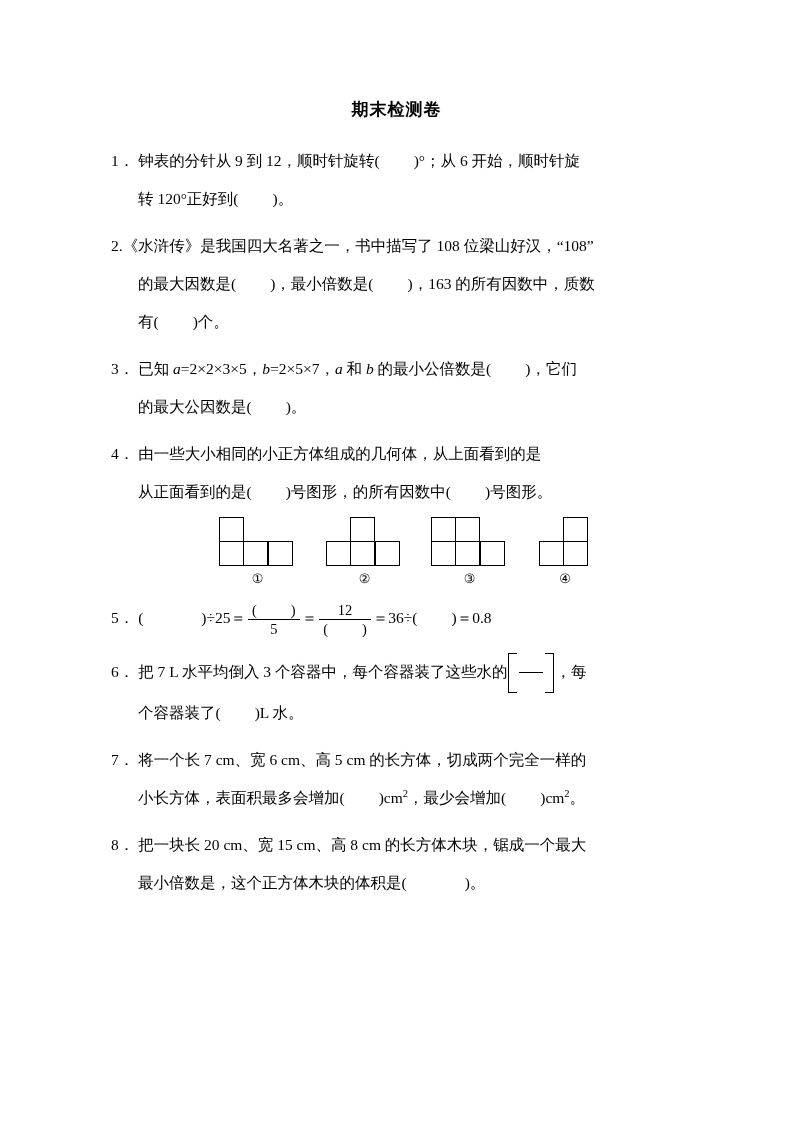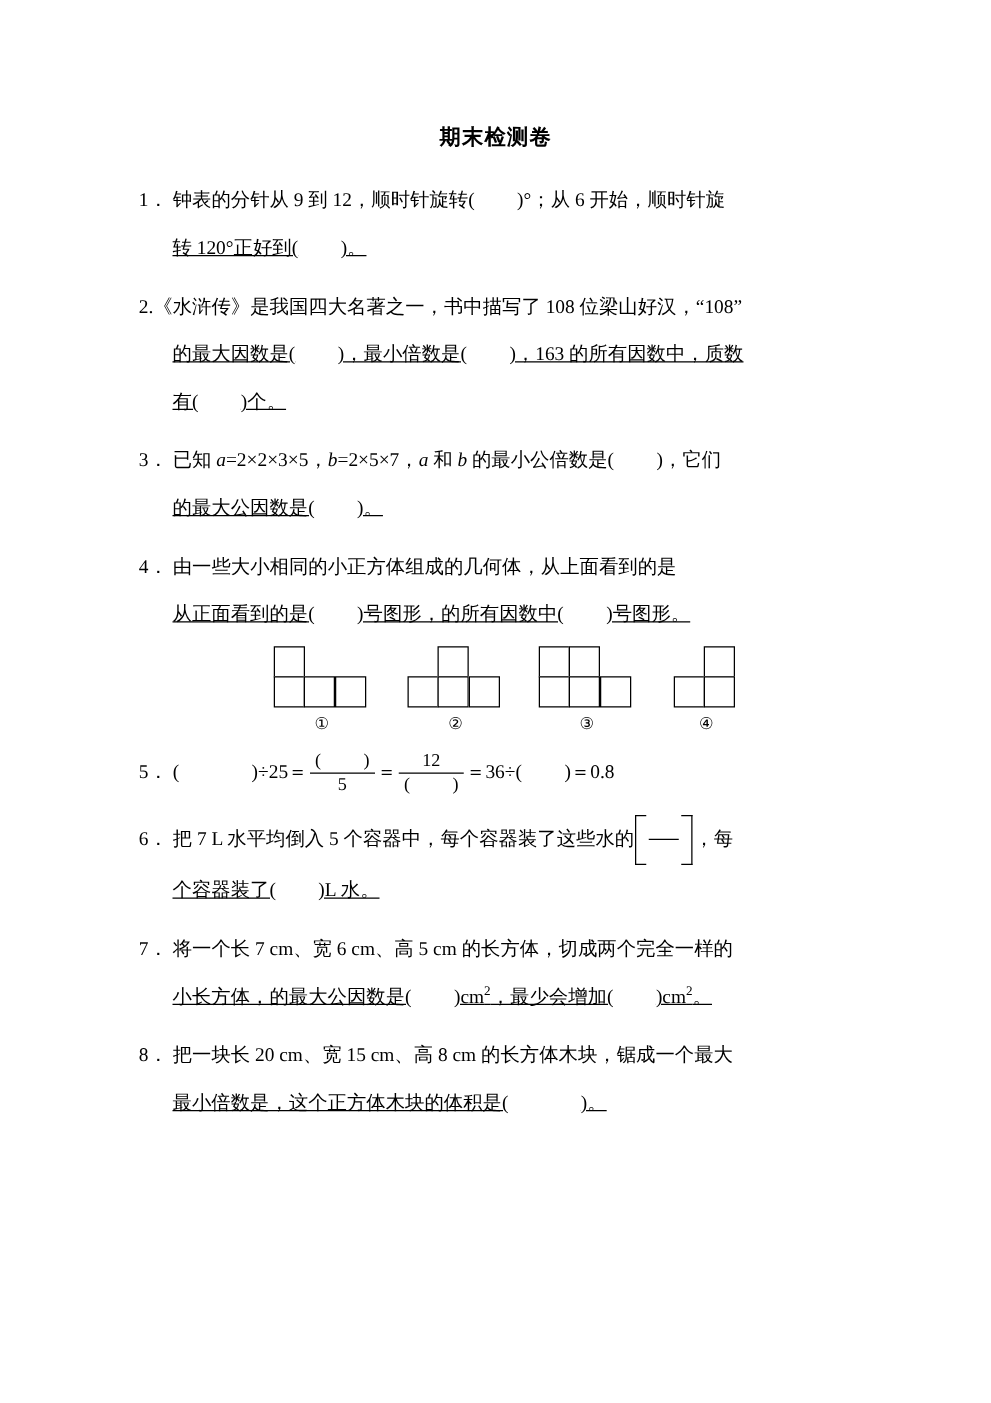--- a/index.html
+++ b/index.html
@@ -44,21 +44,20 @@
     position: relative;
     margin: 0;
     padding: 0;
   }
   .q-line {
     display: block;
     white-space: nowrap;
   }
   .indent {
     padding-left: 27px;
-    text-decoration: underline;
   }
   .indent2 {
     padding-left: 20px;
   }
   .sec-head {
     margin-bottom: 8px;
   }
   .gap-sm { height: 9px; }
   .gap-xs { height: 4px; }
   .blank-md { display: inline-block; width: 34px; }
@@ -271,35 +270,35 @@
       <span class="q-line">
         <span>5．</span>
         <span>(</span><span class="blank-lg"></span><span>)÷25＝</span><span class="frac"><span class="top"><span>(</span><span class="blank-md"></span><span>)</span></span><span class="bar"></span><span class="bot">5</span></span><span>＝</span><span class="frac"><span class="top">12</span><span class="bar"></span><span class="bot"><span>(</span><span class="blank-md"></span><span>)</span></span></span><span>＝36÷(</span><span class="blank-md"></span><span>)＝0.8</span>
       </span>
     </div>
     <div class="gap-sm"></div>
 
     <div class="q" style="line-height:44px;">
       <span class="q-line">
         <span>6．</span>
-        <span>把 7 L 水平均倒入 5 个容器中，每个容器装了这些水的</span><span class="bfrac"><span class="bk l"></span><span class="fbar"></span><span class="bk r"></span></span><span>，每</span>
+        <span>把 7 L 水平均倒入 3 个容器中，每个容器装了这些水的</span><span class="bfrac"><span class="bk l"></span><span class="fbar"></span><span class="bk r"></span></span><span>，每</span>
       </span>
       <span class="q-line indent" style="line-height:38px;">
         <span>个容器装了(</span><span class="blank-md"></span><span>)L 水。</span>
       </span>
     </div>
     <div class="gap-sm"></div>
 
     <div class="q">
       <span class="q-line">
         <span>7．</span>
         <span>将一个长 7 cm、宽 6 cm、高 5 cm 的长方体，切成两个完全一样的</span>
       </span>
       <span class="q-line indent">
-        <span>小长方体，的最大公因数是(</span><span class="blank-md"></span><span>)cm</span><sup>2</sup><span>，最少会增加(</span><span class="blank-md"></span><span>)cm</span><sup>2</sup><span>。</span>
+        <span>小长方体，表面积最多会增加(</span><span class="blank-md"></span><span>)cm</span><sup>2</sup><span>，最少会增加(</span><span class="blank-md"></span><span>)cm</span><sup>2</sup><span>。</span>
       </span>
     </div>
     <div class="gap-sm"></div>
 
     <div class="q">
       <span class="q-line">
         <span>8．</span>
         <span>把一块长 20 cm、宽 15 cm、高 8 cm 的长方体木块，锯成一个最大</span>
       </span>
       <span class="q-line indent">

